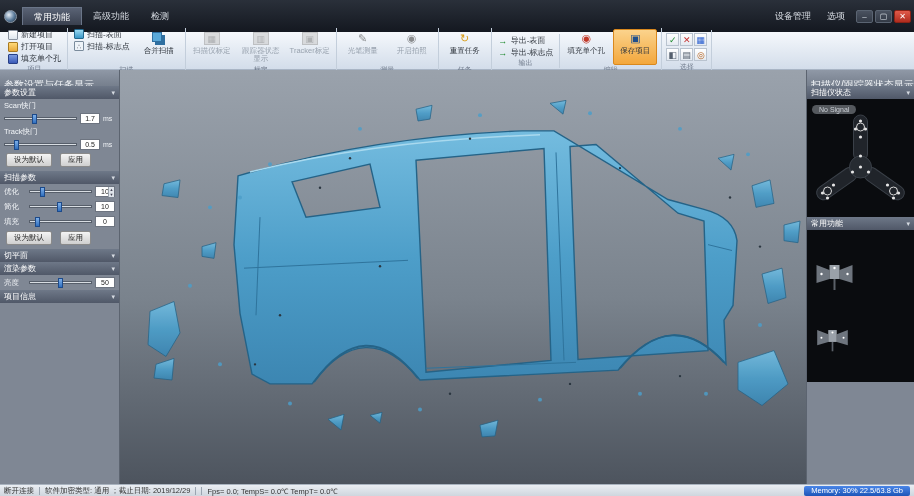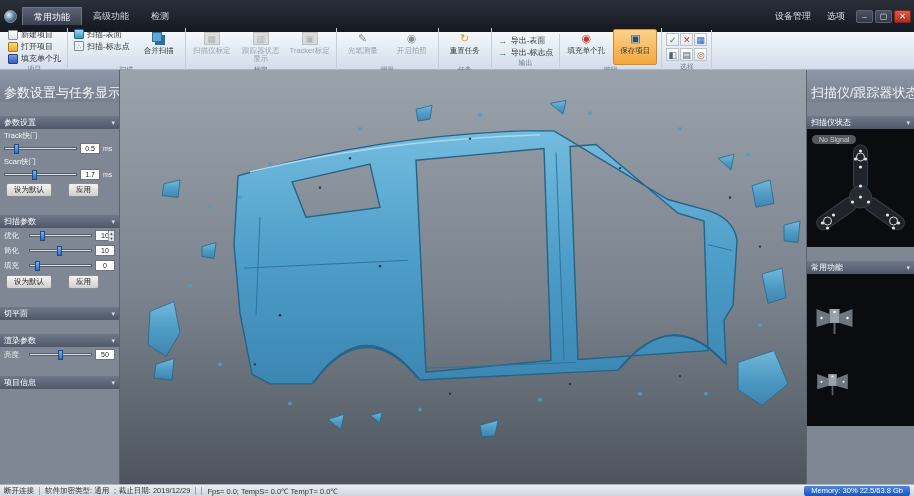--- a/index.html
+++ b/index.html
@@ -43,34 +43,34 @@
   .gicons{display:grid;grid-template-columns:repeat(3,13px);grid-auto-rows:14px;gap:1px;padding-top:2px;}
   .gicon{width:13px;height:13px;border:1px solid #b9c3cf;background:linear-gradient(#ffffff,#e4eaf1);font-size:9px;line-height:12px;text-align:center;cursor:default;}
   .gicon:nth-child(1){color:#1e8a2e;} .gicon:nth-child(2){color:#c43030;} .gicon:nth-child(3){color:#2a5fd0;}
   .gicon:nth-child(4){color:#55606e;} .gicon:nth-child(5){color:#55606e;} .gicon:nth-child(6){color:#b8641e;}
 
   
   .main{flex:1;display:flex;min-height:0;}
 
   
   .leftpanel{width:120px;background:#7f8794;display:flex;flex-direction:column;color:#fff;flex:0 0 auto;border-right:1px solid #5c6470;}
-  .panel-title{height:13px;background:linear-gradient(#8f98a6,#767f8d);font-size:13px;line-height:13px;padding:16px 4px;white-space:nowrap;overflow:hidden;color:#f2f5f8;}
-  .sec-head{height:13px;background:linear-gradient(#6e7888,#505868);display:flex;align-items:center;justify-content:space-between;padding:0 4px;font-size:8px;color:#fff;cursor:default;margin-top:14px;}
+  .panel-title{height:13px;background:linear-gradient(#8f98a6,#767f8d);font-size:10px;line-height:13px;padding:8px 4px;white-space:nowrap;overflow:hidden;color:#f2f5f8;}
+  .sec-head{height:13px;background:linear-gradient(#6e7888,#505868);display:flex;align-items:center;justify-content:space-between;padding:0 4px;font-size:8px;color:#fff;cursor:default;}
   .sec-head::after{content:"▾";font-size:7px;color:#d6dbe2;}
   .prow{padding:2px 4px 1px 4px;}
   .plabel{font-size:7.5px;color:#f2f5f8;white-space:nowrap;}
   .sline{display:flex;align-items:center;gap:3px;margin-top:2px;}
   .track{position:relative;flex:1;height:3px;background:#d8dde3;border:1px solid #565e6a;}
   .handle{position:absolute;top:-4px;width:5px;height:10px;background:linear-gradient(#7fb0e8,#2f6fc0);border:1px solid #1d4a8a;}
   .valbox{width:20px;height:11px;background:#fff;color:#222;border:1px solid #6d7480;font-size:7px;text-align:center;line-height:10px;flex:0 0 auto;position:relative;}
   .valbox .spin{position:absolute;right:0;top:0;width:6px;height:10px;background:#dfe4ea;border-left:1px solid #9aa2ac;font-size:4px;line-height:5px;color:#445;}
   .unit{font-size:7px;color:#eef1f5;width:12px;flex:0 0 auto;}
   .srow{display:flex;align-items:center;gap:3px;padding:2px 4px;}
   .srow .plabel{width:22px;flex:0 0 auto;}
-  .btnrow{display:flex;gap:16px;padding:2px 6px 4px 6px;}
+  .btnrow{display:flex;gap:8px;padding:2px 6px 4px 6px;}
   .pbtn{font-size:7.5px;background:linear-gradient(#f4f4f4,#cfcfcf);border:1px solid #8a8a8a;border-radius:2px;color:#222;padding:1px 7px;white-space:nowrap;cursor:default;}
   .info-lines{padding:3px 5px;font-size:7.5px;color:#e6e287;line-height:11px;}
 
   
   .viewport{flex:1;position:relative;background:linear-gradient(#9aa2ac,#7a838d 55%,#4d545e);min-width:0;}
   .viewport svg{width:100%;height:100%;display:block;}
 
   
   .rightpanel{width:108px;background:#7f8794;display:flex;flex-direction:column;flex:0 0 auto;border-left:1px solid #5c6470;}
   .darkbox{background:#0a0c0f;position:relative;flex:0 0 auto;}
@@ -238,36 +238,36 @@
   <div class="main">
 
     <div class="leftpanel">
       <div class="panel-title">参数设置与任务显示</div>
 
       <div class="sec-head">
           <span>参数设置</span>
         </div>
 
       <div class="prow">
+        <div class="plabel">Scan快门</div>
+        <div class="sline">
+          <div class="track">
+              <div class="handle" style="left:38%;"></div>
+            </div>
+          <div class="valbox">1.7</div>
+          <span class="unit">ms</span>
+        </div>
+      </div>
+      <div class="prow">
         <div class="plabel">Track快门</div>
         <div class="sline">
           <div class="track">
               <div class="handle" style="left:12%;"></div>
             </div>
           <div class="valbox">0.5</div>
-          <span class="unit">ms</span>
-        </div>
-      </div>
-      <div class="prow">
-        <div class="plabel">Scan快门</div>
-        <div class="sline">
-          <div class="track">
-              <div class="handle" style="left:38%;"></div>
-            </div>
-          <div class="valbox">1.7</div>
           <span class="unit">ms</span>
         </div>
       </div>
       <div class="btnrow">
         <div class="pbtn">设为默认</div>
         <div class="pbtn">应用</div>
       </div>
 
       <div class="sec-head">
           <span>扫描参数</span>

